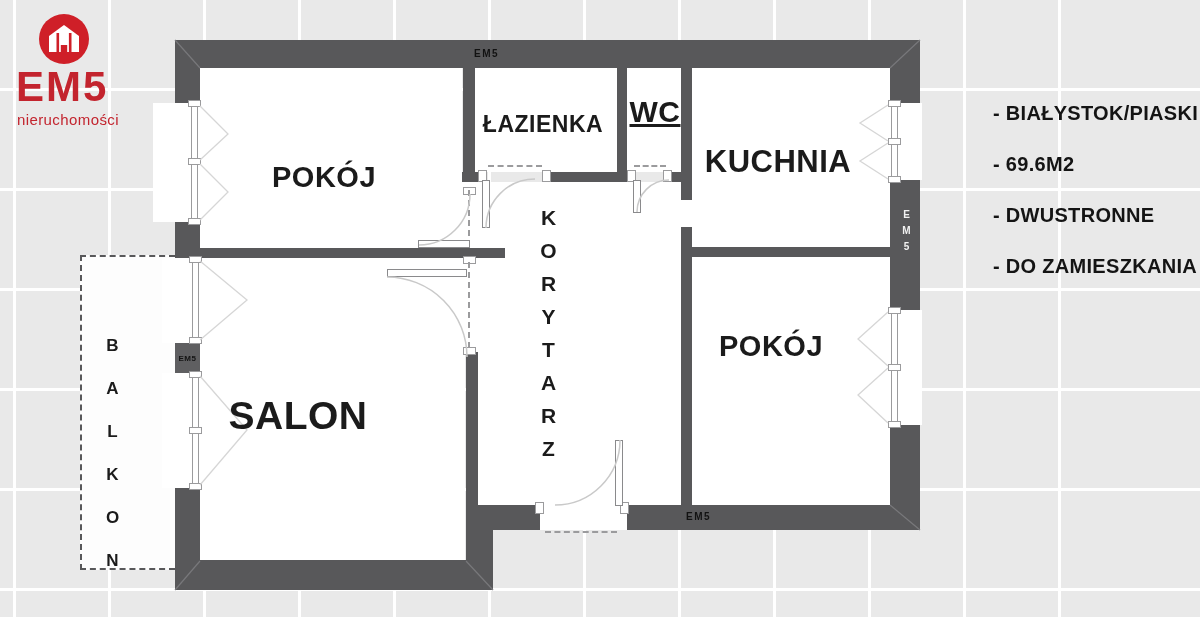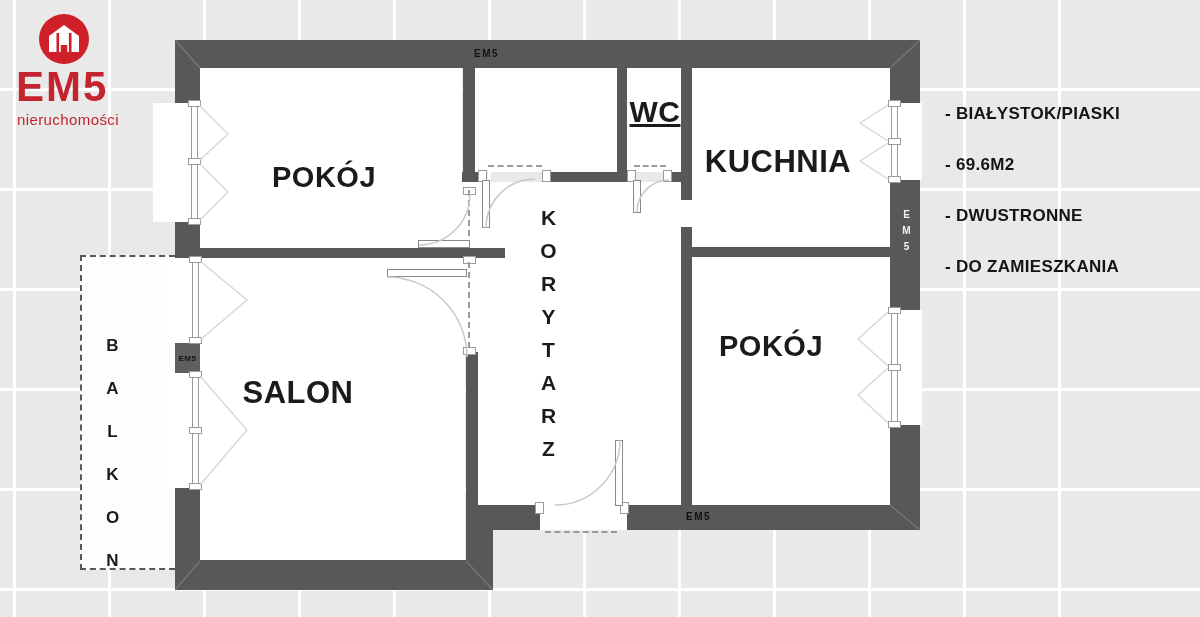--- a/index.html
+++ b/index.html
@@ -24,21 +24,21 @@
   .vert{writing-mode:vertical-rl;text-orientation:upright;font-weight:bold;color:#1b1b1b;line-height:1;}
   .walltag{color:#121212;font-weight:bold;font-size:10px;letter-spacing:1.5px;}
   .balcony{background:#fdfdfd;border-left:2px dashed #58585a;border-top:2px dashed #58585a;border-bottom:2px dashed #58585a;}
   .em5block{background:#5f5f61;display:flex;align-items:center;justify-content:center;
     color:#141414;font-weight:bold;font-size:8px;letter-spacing:0.5px;}
   svg.overlay{left:0;top:0;pointer-events:none;}
   .logo-name{color:#c3242e;font-weight:bold;font-size:42px;letter-spacing:2px;line-height:1;}
   .logo-sub{color:#c3242e;font-size:15px;letter-spacing:0.4px;line-height:1;}
   .logo-badge{width:50px;height:50px;border-radius:50%;background:#cf1f28;display:flex;align-items:center;justify-content:center;}
   .details-item{position:static;height:51px;display:flex;align-items:center;
-    color:#141414;font-weight:bold;font-size:17px;letter-spacing:0.3px;white-space:nowrap;}
+    color:#141414;font-weight:bold;font-size:20px;letter-spacing:0.3px;white-space:nowrap;margin-left:48px;}
   #details{display:flex;flex-direction:column;}
   #details .details-item{position:static;}
 </style>
 </head>
 <body>
 
 <div id="stage">
 
   <div class="logo-badge" style="left:39px;top:14px;">
     <svg width="34" height="30" viewBox="0 0 34 30">
@@ -158,24 +158,25 @@
       <path d="M 175 590 L 200 561"></path>
       <path d="M 493 590 L 466 561"></path>
     </g>
   </svg>
 
   <div class="walltag" style="left:474px;top:48px;">EM5</div>
   <div class="walltag" style="left:686px;top:511px;">EM5</div>
   <div class="vert" style="left:901px;top:209px;font-size:10px;letter-spacing:5px;color:#f2f2f2;">EM5</div>
 
   <div class="lbl" style="left:324px;top:177px;font-size:29px;">POKÓJ</div>
+  <div class="lbl" style="left:543px;top:124px;font-size:23px;">ŁAZIENKA</div>
   <div class="lbl" style="left:655px;top:112px;font-size:30px;text-decoration:underline;">WC</div>
   <div class="lbl" style="left:778px;top:162px;font-size:31px;">KUCHNIA</div>
   <div class="lbl" style="left:771px;top:346px;font-size:29px;">POKÓJ</div>
-  <div class="lbl" style="left:298px;top:393px;font-size:31px;">SALON</div>
+  <div class="lbl" style="left:298px;top:416px;font-size:39px;">SALON</div>
   <div class="vert" style="left:538px;top:206px;font-size:21px;letter-spacing:10px;">KORYTARZ</div>
   <div class="vert" style="left:104px;top:336px;font-size:17px;letter-spacing:24px;">BALKON</div>
 
   <div id="details" style="left:945px;top:88px;">
     <div class="details-item">- BIAŁYSTOK/PIASKI</div>
     <div class="details-item">- 69.6M2</div>
     <div class="details-item">- DWUSTRONNE</div>
     <div class="details-item">- DO ZAMIESZKANIA</div>
   </div>
 

